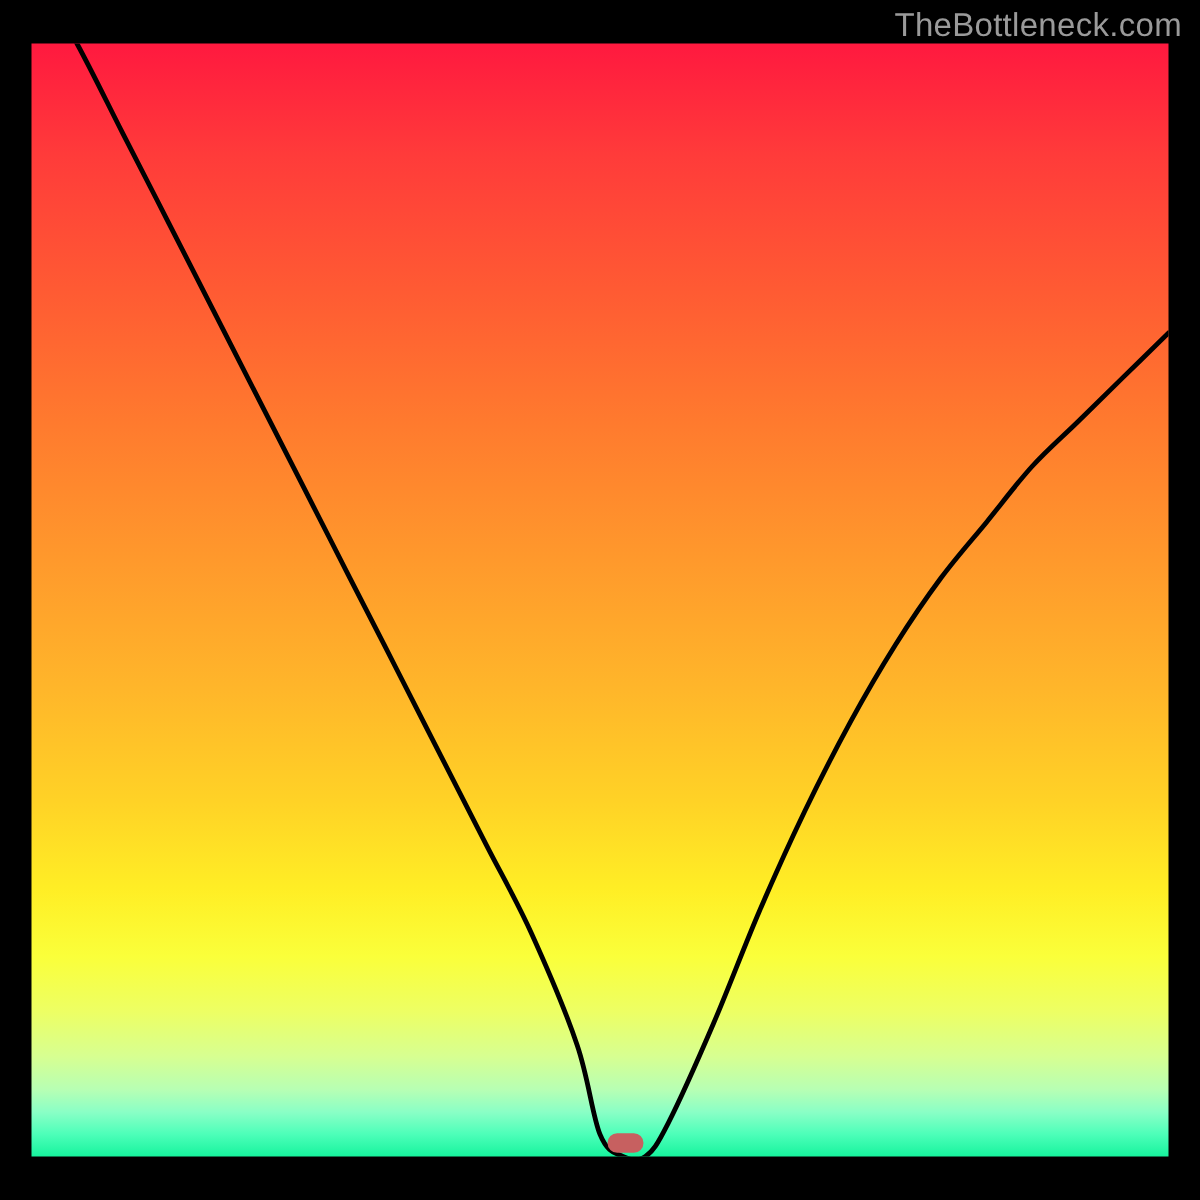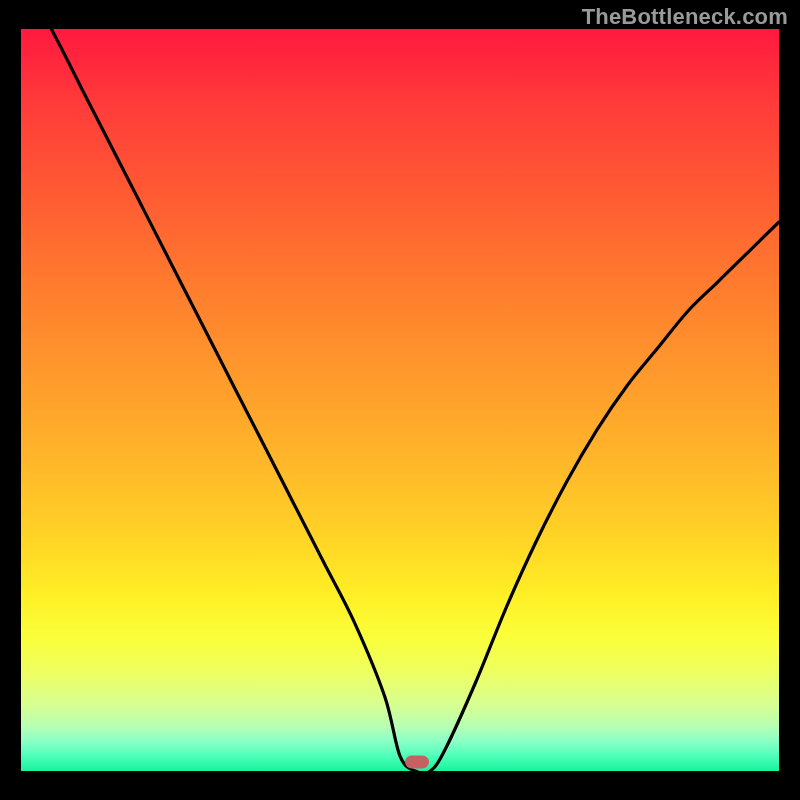--- a/index.html
+++ b/index.html
@@ -16,21 +16,21 @@
     width: 800px;
     height: 800px;
     background: #000;
   }
   .credit {
     position: absolute;
     top: 4px;
     right: 12px;
     color: #9a9a9a;
     font-size: 22px;
-    font-weight: 700;
+    font-weight: 400;
     letter-spacing: 0.2px;
     z-index: 4;
   }
   .plot-bg {
     position: absolute;
     left: 21px;
     top: 29px;
     width: 758px;
     height: 742px;
     background: linear-gradient(to bottom,

